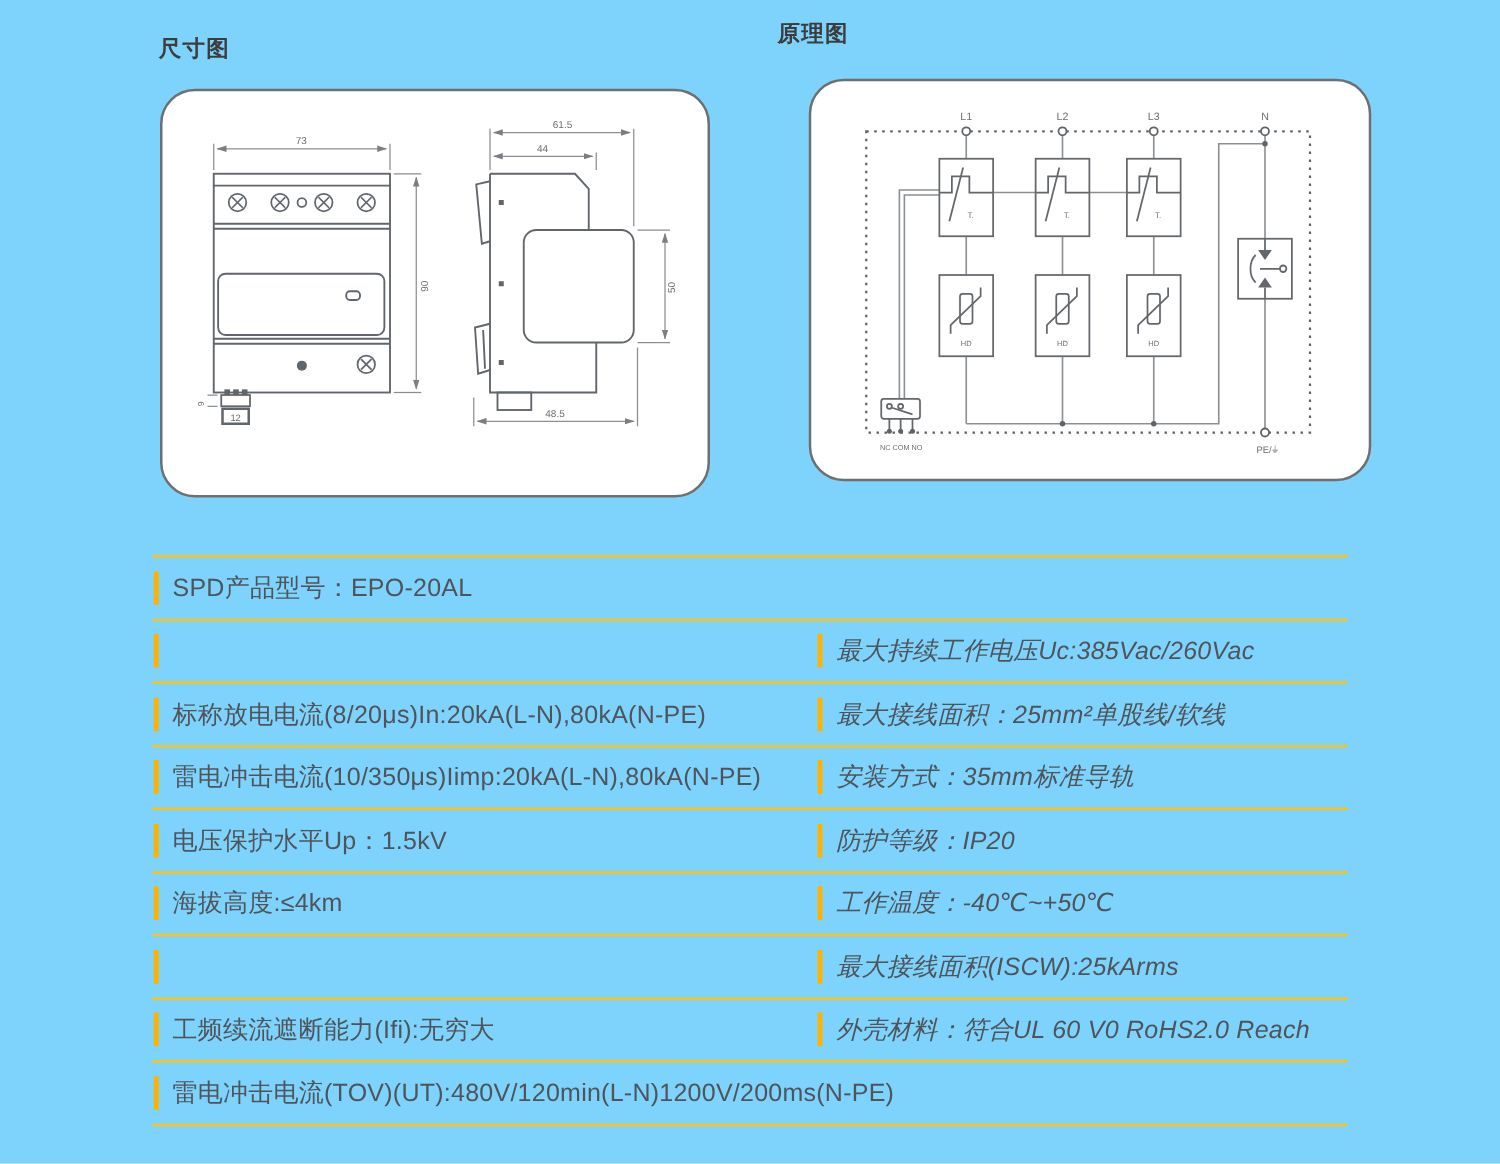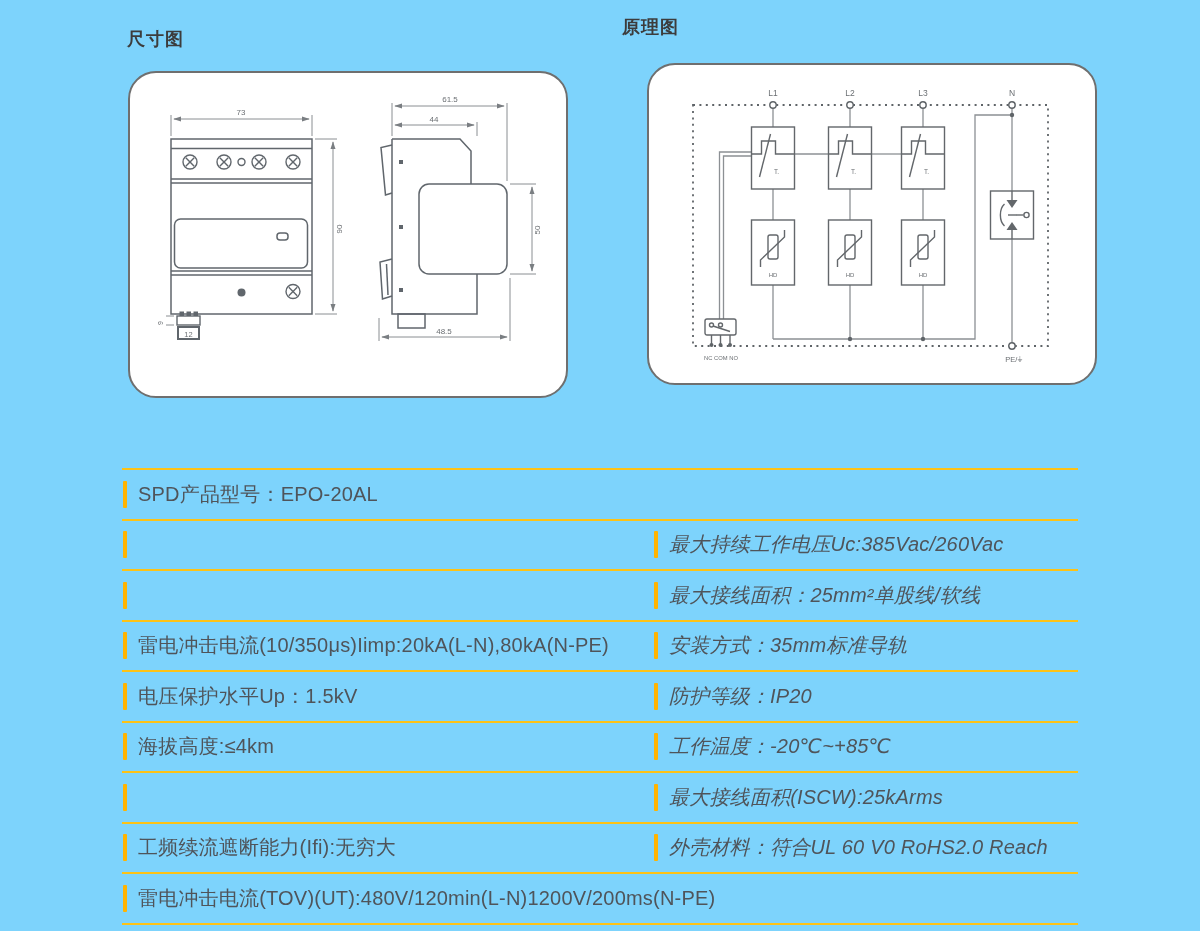--- a/index.html
+++ b/index.html
@@ -16,21 +16,20 @@
     position:absolute;border:2px solid #6f6f6f;border-radius:28px;background:#fff;box-sizing:border-box;
   }
   .panel-dim{left:128px;top:71px;width:440px;height:327px;}
   .panel-sch{left:625px;top:63px;width:450px;height:322px;margin-left:22px;}
   .panel svg{display:block;width:100%;height:100%;}
   .fig text{font-family:"Liberation Sans","DejaVu Sans",sans-serif;fill:#6b6f73;}
 
   .spec-table{
     position:absolute;left:122px;top:444px;width:956px;
     border-top:2px solid var(--accent-line,#fdc216);
-    margin-top:24px;
   }
   .spec-row{
     display:flex;align-items:stretch;height:48.5px;
     border-bottom:2px solid var(--accent-line,#fdc216);
   }
   .spec-cell{display:flex;align-items:center;min-width:0;}
   .cell-left{width:531px;flex:none;}
   .cell-right{flex:1;font-style:italic;}
   .cell-full{width:100%;}
   .bar{
@@ -276,20 +275,21 @@
       </div>
       <div class="spec-cell cell-right">
         <span class="bar"></span>
         <span class="spec-text">最大持续工作电压Uc:385Vac/260Vac</span>
       </div>
     </div>
 
     <div class="spec-row">
       <div class="spec-cell cell-left">
         <span class="bar"></span>
+        <span class="spec-text">标称放电电流(8/20μs)In:20kA(L-N),80kA(N-PE)</span>
       </div>
       <div class="spec-cell cell-right">
         <span class="bar"></span>
         <span class="spec-text">最大接线面积：25mm²单股线/软线</span>
       </div>
     </div>
 
     <div class="spec-row">
       <div class="spec-cell cell-left">
         <span class="bar"></span>
@@ -312,21 +312,21 @@
       </div>
     </div>
 
     <div class="spec-row">
       <div class="spec-cell cell-left">
         <span class="bar"></span>
         <span class="spec-text">海拔高度:≤4km</span>
       </div>
       <div class="spec-cell cell-right">
         <span class="bar"></span>
-        <span class="spec-text">工作温度：-20℃~+85℃</span>
+        <span class="spec-text">工作温度：-40℃~+50℃</span>
       </div>
     </div>
 
     <div class="spec-row">
       <div class="spec-cell cell-left">
         <span class="bar"></span>
       </div>
       <div class="spec-cell cell-right">
         <span class="bar"></span>
         <span class="spec-text">最大接线面积(ISCW):25kArms</span>

